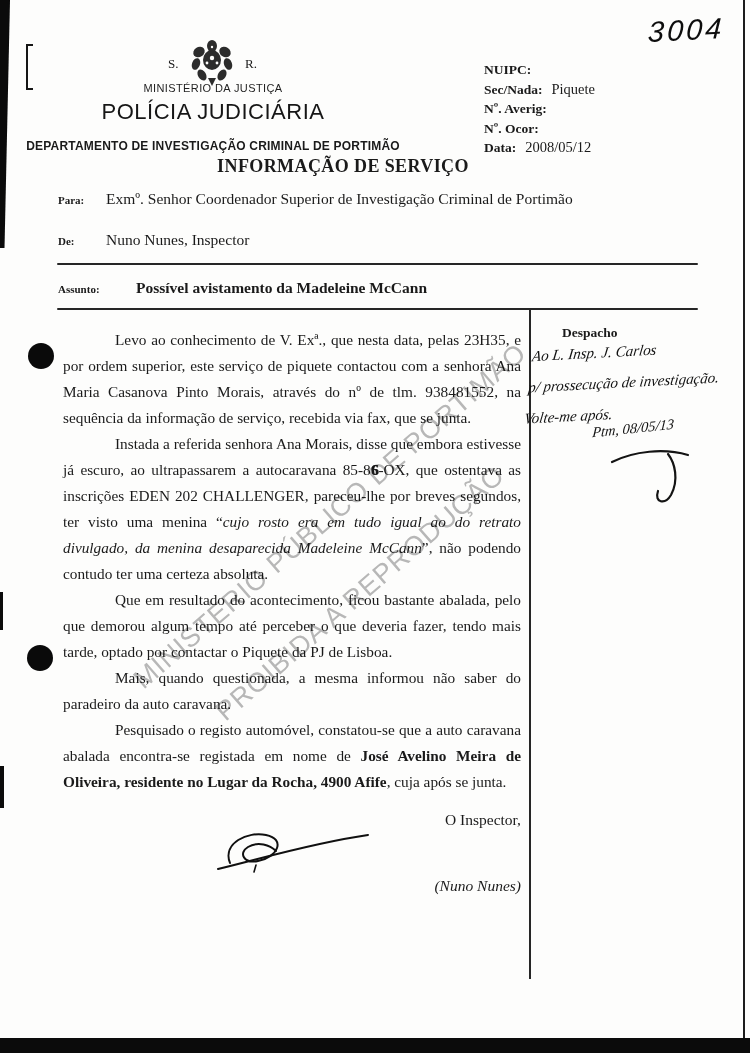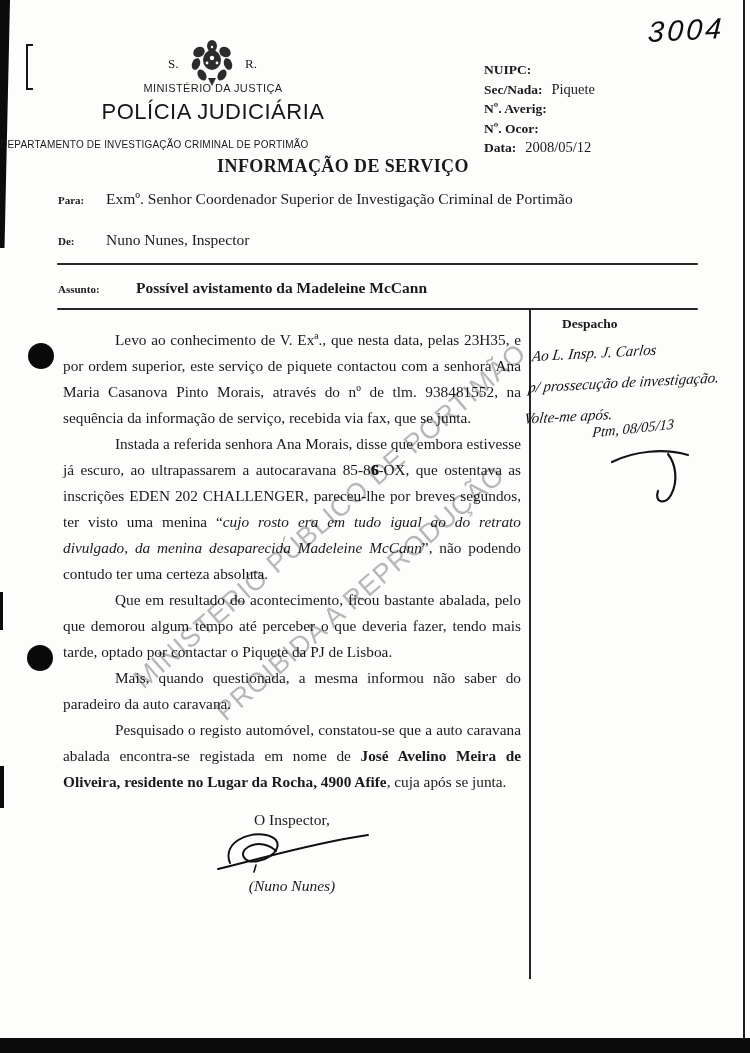--- a/index.html
+++ b/index.html
@@ -19,22 +19,22 @@
   #hole1{left:28px;top:343px;} #hole2{left:27px;top:645px;}
 
   
   #crest{position:absolute;left:186px;top:38px;width:52px;height:50px;}
   #crest-left{position:absolute;left:168px;top:56px;font-size:13px;}
   #crest-right{position:absolute;left:245px;top:56px;font-size:13px;}
   #ministry{position:absolute;left:0;top:82px;width:426px;text-align:center;
         font-family:"Liberation Sans",sans-serif;font-size:11px;letter-spacing:.4px;color:#1f1f1f;}
   #org{position:absolute;left:0;top:99px;width:426px;text-align:center;
         font-family:"Liberation Sans",sans-serif;font-size:22px;letter-spacing:.5px;color:#161616;}
-  #dept{position:absolute;left:0;top:139px;width:426px;text-align:left;
-        font-family:"Liberation Sans",sans-serif;font-size:10px;font-weight:normal;letter-spacing:.2px;}
+  #dept{position:absolute;left:0;top:139px;width:426px;text-align:center;
+        font-family:"Liberation Sans",sans-serif;font-size:12px;font-weight:bold;letter-spacing:.2px;}
 
   #meta-rows{position:absolute;left:484px;top:60px;line-height:18.6px;}
   .meta-label{font-weight:bold;font-size:13.5px;}
   .meta-value{font-size:14.5px;margin-left:9px;}
 
   #doc-title{position:absolute;left:0;top:156px;width:686px;text-align:center;
         font-weight:bold;font-size:18px;letter-spacing:.4px;}
 
   .field-row{position:absolute;left:58px;white-space:nowrap;}
   #row-para{top:190px;} #row-de{top:231px;} #row-assunto{top:279px;}
@@ -50,27 +50,27 @@
 
   
   #body-col{position:absolute;left:63px;top:327px;width:458px;text-align:justify;
         font-size:15.3px;line-height:26px;}
   .body-par{margin:0;text-indent:52px;}
   .seg-normal{}
   .seg-italic{font-style:italic;}
   .seg-bold{font-weight:bold;}
   .seg-overwritten{font-weight:bold;text-shadow:.7px 0 currentColor;}
 
-  .sig-block{margin-top:12px;text-align:center;text-indent:0;}
+  .sig-block{margin-top:12px;text-align:right;text-indent:0;}
   .sig-role{font-size:15.5px;}
   #sig-flourish{display:block;margin:-6px auto 0 auto;}
   .sig-name{font-style:italic;font-size:15.5px;}
 
   
-  #despacho-label{position:absolute;left:562px;top:316px;font-weight:bold;font-size:13.5px;}
+  #despacho-label{position:absolute;left:562px;top:325px;font-weight:bold;font-size:13.5px;}
   .hw{font-family:"Liberation Serif",serif;font-style:italic;color:#121212;}
   #hw-lines{position:absolute;left:534px;top:341px;width:205px;font-size:15px;line-height:31px;
         transform:rotate(-3deg) skewX(-10deg);transform-origin:0 0;white-space:nowrap;}
   #hw-date{position:absolute;left:592px;top:420px;font-size:14.5px;
         transform:rotate(-6deg) skewX(-10deg);white-space:nowrap;}
   #despacho-initials{position:absolute;left:608px;top:442px;}
 
   #hw-pagenum{position:absolute;left:648px;top:14px;font-family:"Liberation Sans",sans-serif;
         font-size:29px;letter-spacing:3px;color:#0d0d0d;transform:rotate(-3deg) skewX(-6deg);}
 

